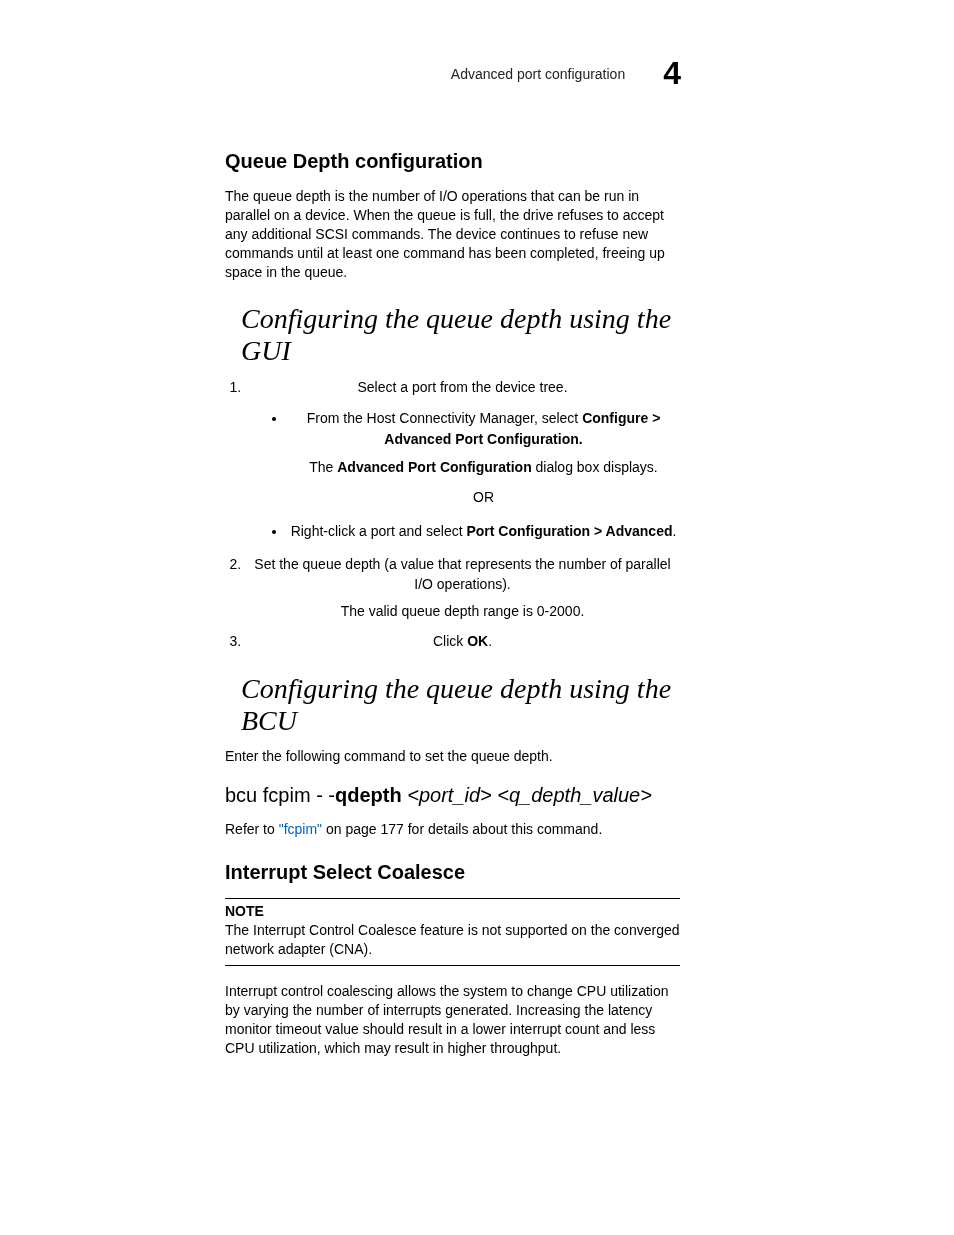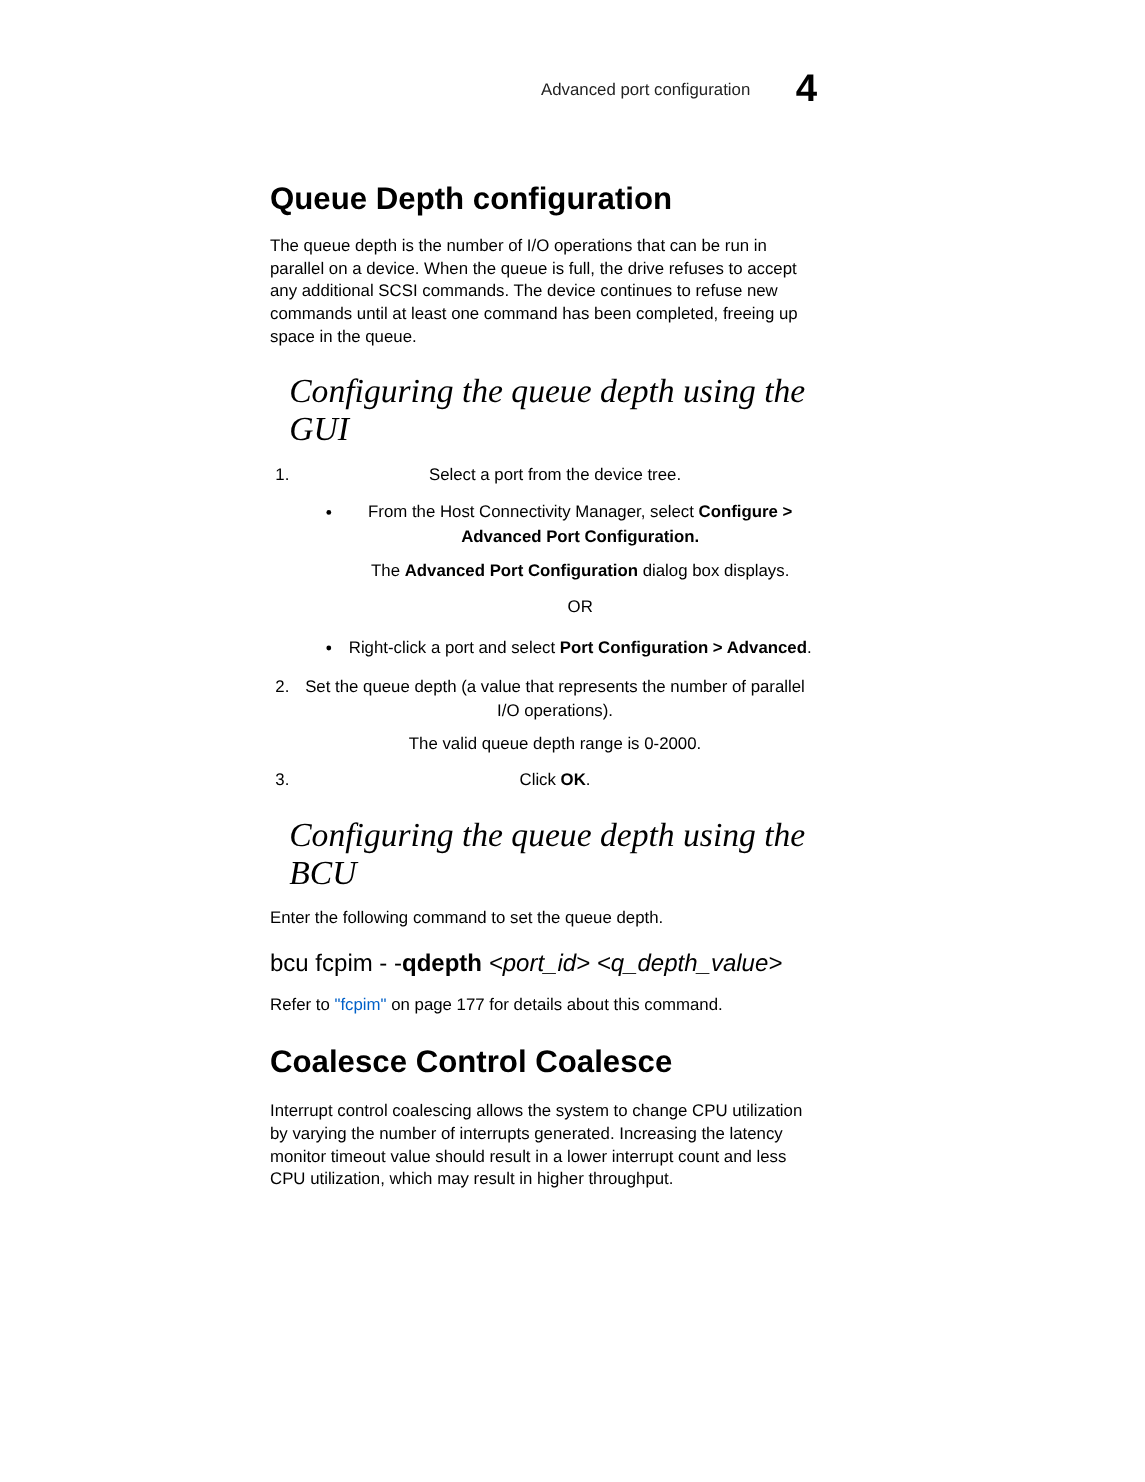--- a/index.html
+++ b/index.html
@@ -32,21 +32,21 @@
     font-size: 32px;
     font-weight: 700;
     color: #000;
     font-stretch: condensed;
     letter-spacing: -1px;
   }
   h1.sec {
     font-family: "Arial Narrow", Arial, sans-serif;
     font-stretch: condensed;
     font-weight: 600;
-    font-size: 26px;
+    font-size: 20px;
     margin: 0 0 14px 0;
     letter-spacing: 0px;
   }
   p.body {
     font-size: 14px;
     line-height: 1.35;
     margin: 0 0 18px 0;
   }
   h2.sub {
     font-family: Georgia, "Times New Roman", serif;
@@ -169,18 +169,22 @@
   <p class="body" style="">Enter the following command to set the queue depth.</p>
 
   <p class="cmd">
     <span>bcu fcpim - -</span><span class="bold">qdepth</span><span class="arg"> &lt;port_id&gt; &lt;q_depth_value&gt;</span>
   </p>
 
   <p class="refer">
     <span>Refer to </span><span class="link">"fcpim"</span><span> on page 177 for details about this command.</span>
   </p>
 
-  <h1 class="sec">Coalesce Control Coalesce</h1>
+  <h1 class="sec">Interrupt Select Coalesce</h1>
 
+  <div class="note-rule-top">
+    <p class="note-label">NOTE</p>
+    <p class="note-body">The Interrupt Control Coalesce feature is not supported on the converged network adapter (CNA).</p>
+  </div>
 
   <p class="after-note">Interrupt control coalescing allows the system to change CPU utilization by varying the number of interrupts generated. Increasing the latency monitor timeout value should result in a lower interrupt count and less CPU utilization, which may result in higher throughput.</p>
 
 </div>
 
 </body></html>

